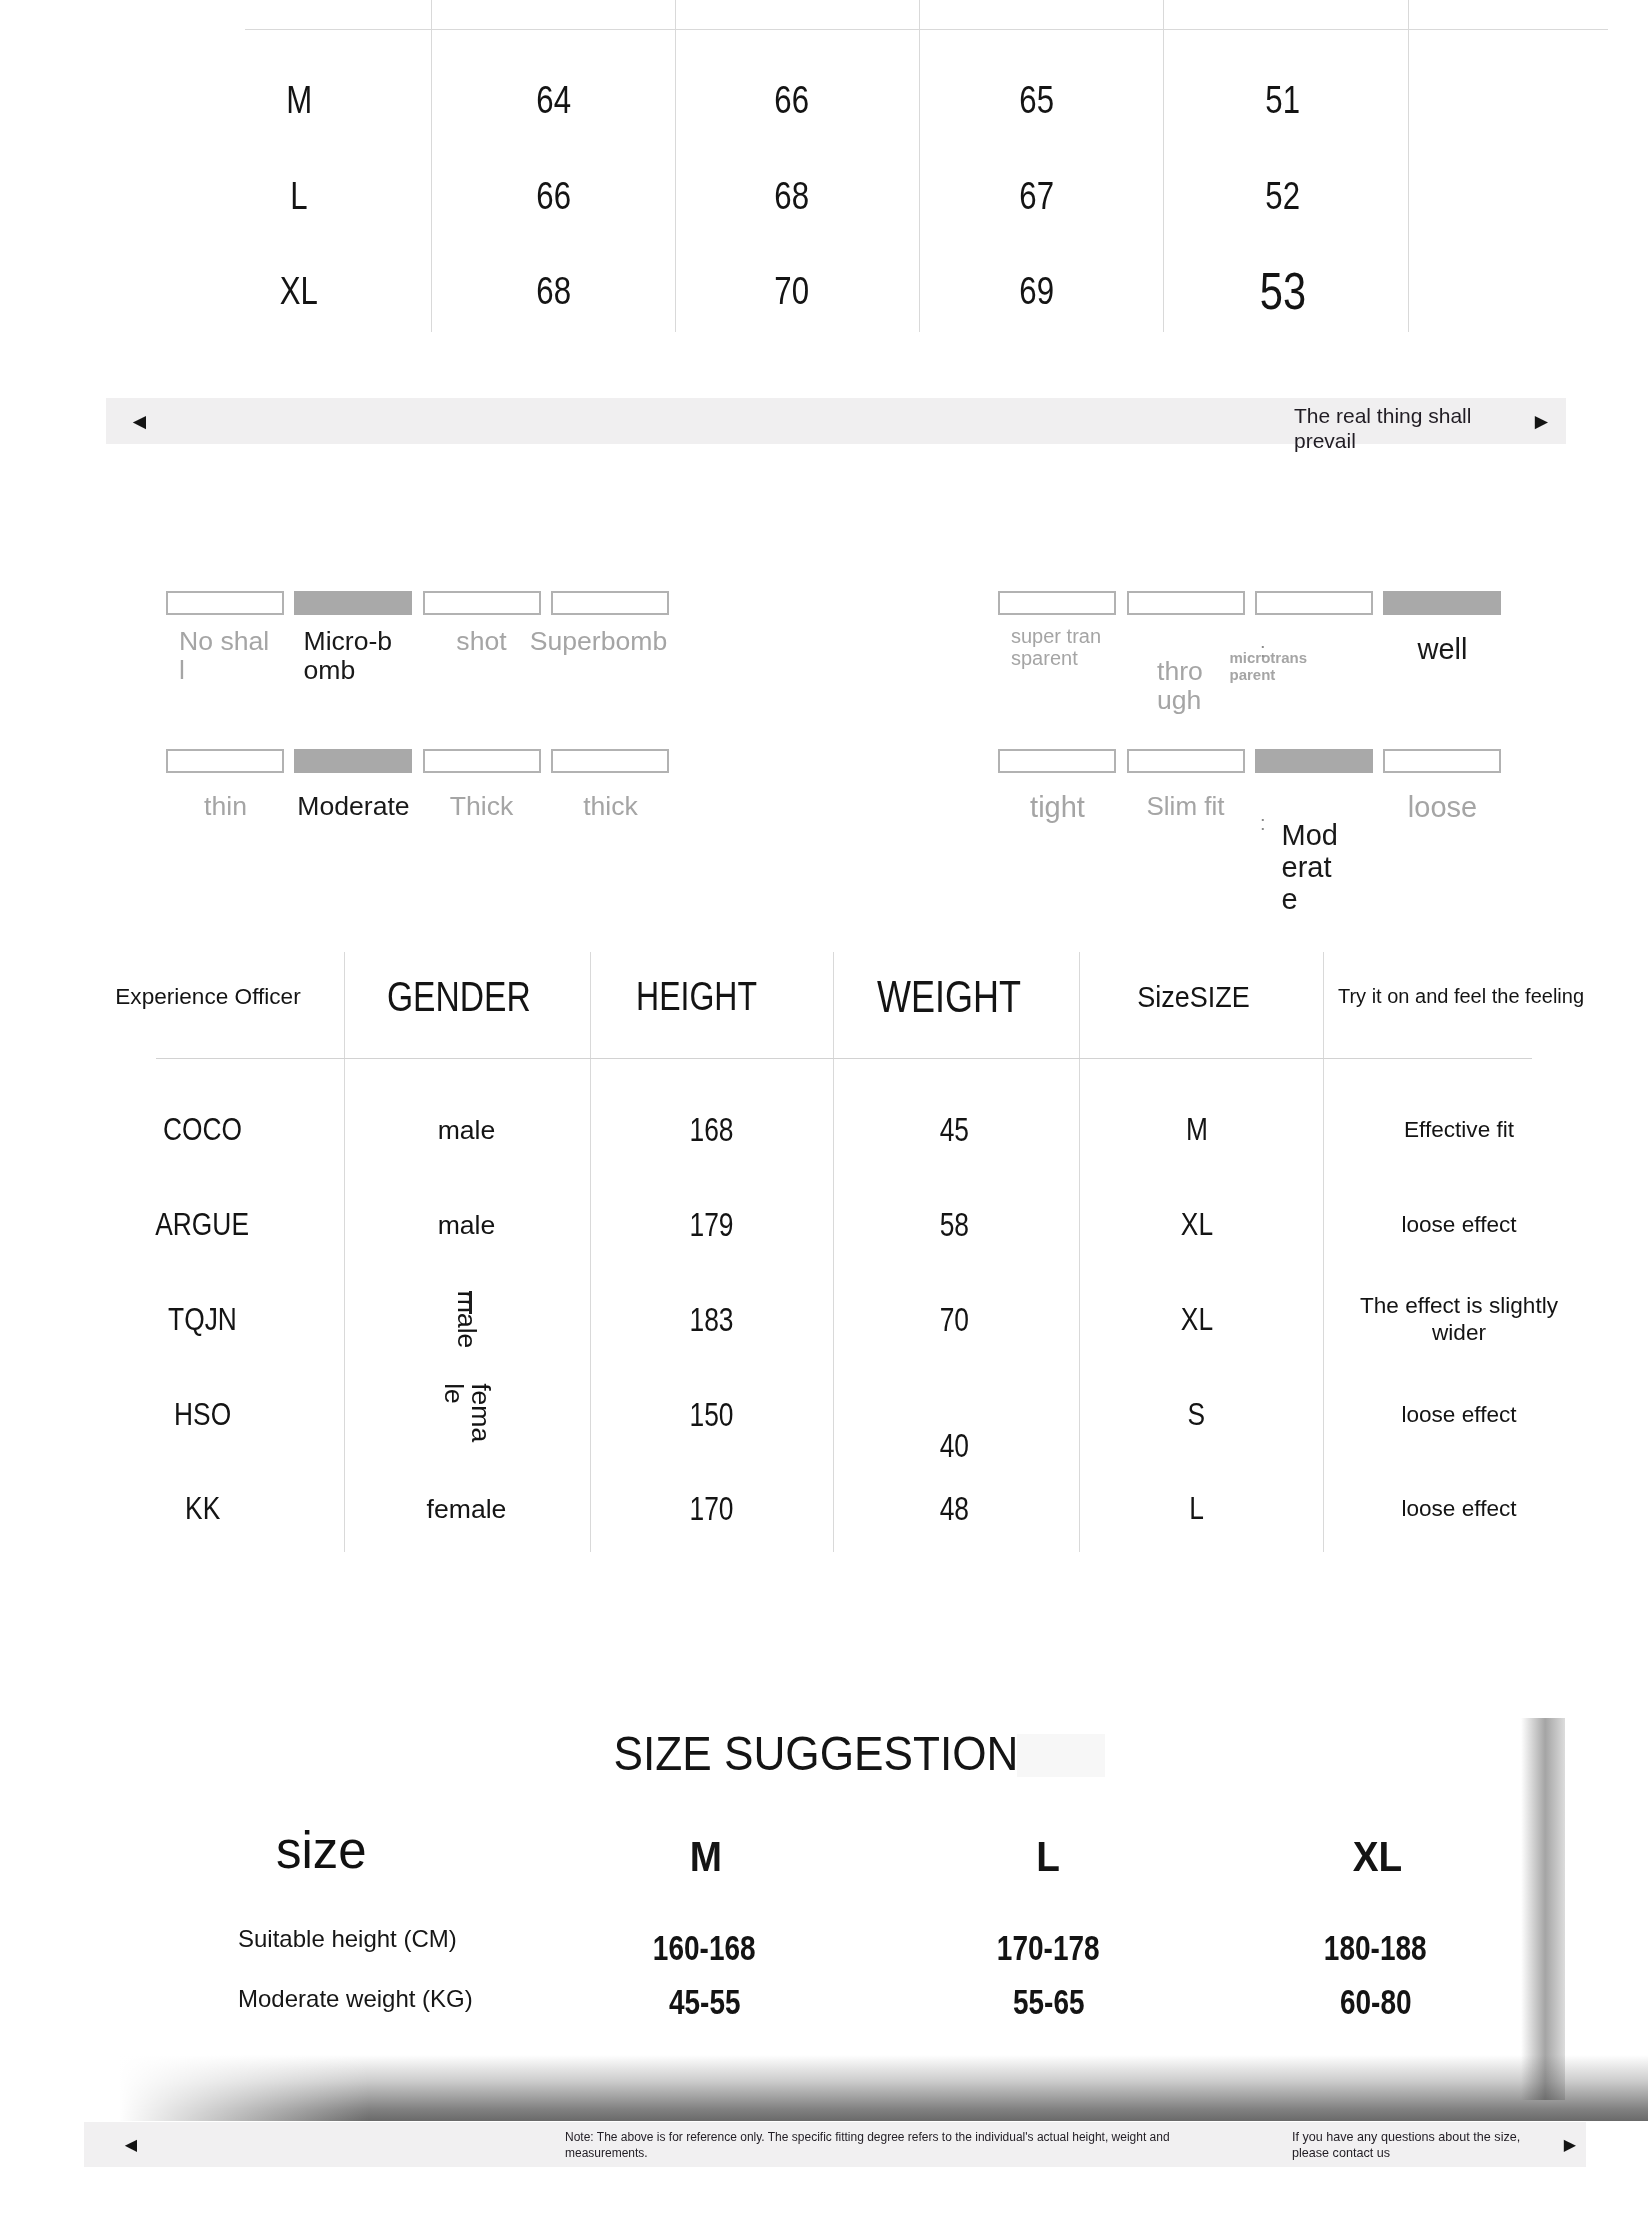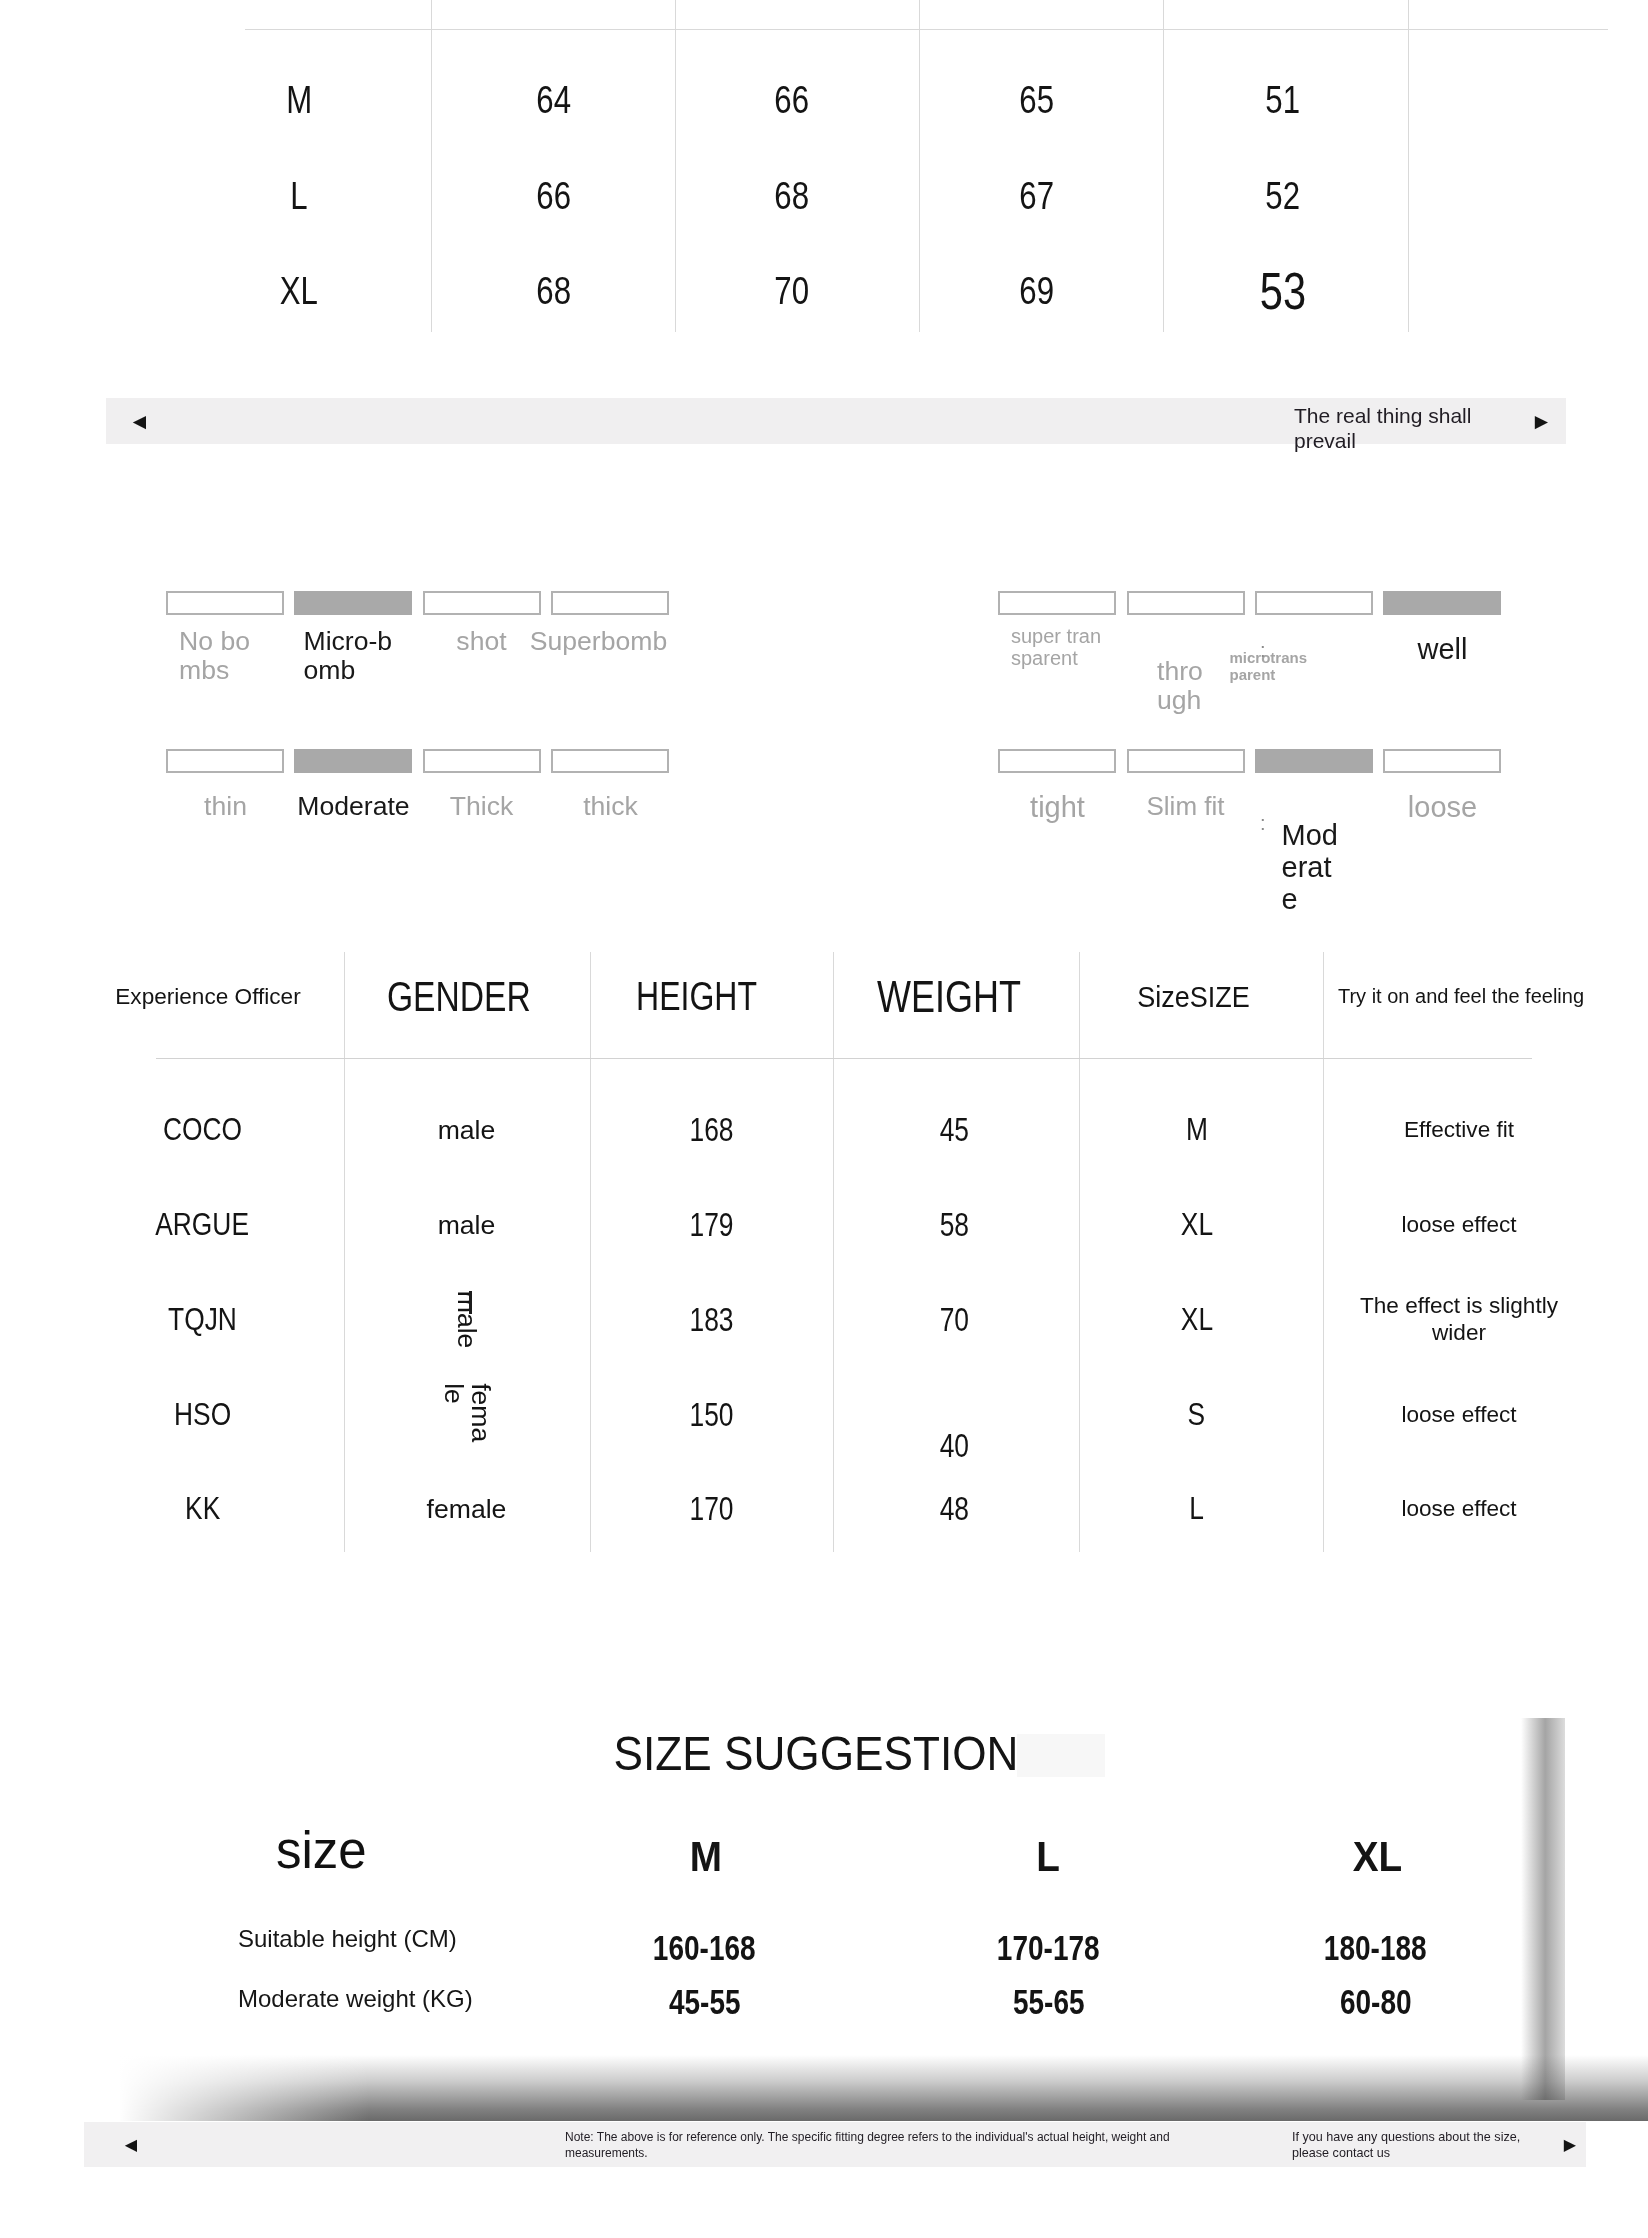--- a/index.html
+++ b/index.html
@@ -101,21 +101,21 @@
     <div class="arrow" style="left:20px;top:0;width:26.6px;height:46px;font-size:17.3px;">◀</div>
     <div class="nb-text" style="left:1188px;top:6px;font-size:21px;line-height:24.6px;">
       <div>The real thing shall</div>
       <div>prevail</div>
     </div>
     <div class="arrow" style="left:1422px;top:0;width:26.6px;height:46px;font-size:17.3px;">▶</div>
   </div>
 
   <div id="scales">
       <div class="opt-box" style="left: 166px; top: 591px;"></div>
-      <div class="opt-label" style="left: 139px; top: 627px; font-size: 26.6px;"><span class="wrapped" style="width: 93px;">No bombs</span></div>
+      <div class="opt-label" style="left: 139px; top: 627px; font-size: 26.6px;"><span class="wrapped" style="width: 93px;">No shall</span></div>
       <div class="opt-box sel" style="left: 294px; top: 591px;"></div>
       <div class="opt-label sel" style="left: 267px; top: 627px; font-size: 26.6px;"><span class="wrapped" style="width: 100px;">Micro-bomb</span></div>
       <div class="opt-box" style="left: 423px; top: 591px;"></div>
       <div class="opt-label" style="left: 395px; top: 627px; font-size: 26.6px;"><span class="nowrap">shot</span></div>
       <div class="opt-box" style="left: 551px; top: 591px;"></div>
       <div class="opt-label" style="left: 512px; top: 627px; font-size: 26.6px;"><span class="nowrap">Superbomb</span></div>
       <div class="opt-box" style="left: 998px; top: 591px;"></div>
       <div class="opt-label" style="left: 971px; top: 625px; font-size: 20px;"><span class="wrapped" style="width: 93px;">super transparent</span></div>
       <div class="opt-box" style="left: 1127px; top: 591px;"></div>
       <div class="opt-label" style="left: 1099px; top: 657px; font-size: 26.6px;"><span class="wrapped" style="width: 57px;">through</span></div>

